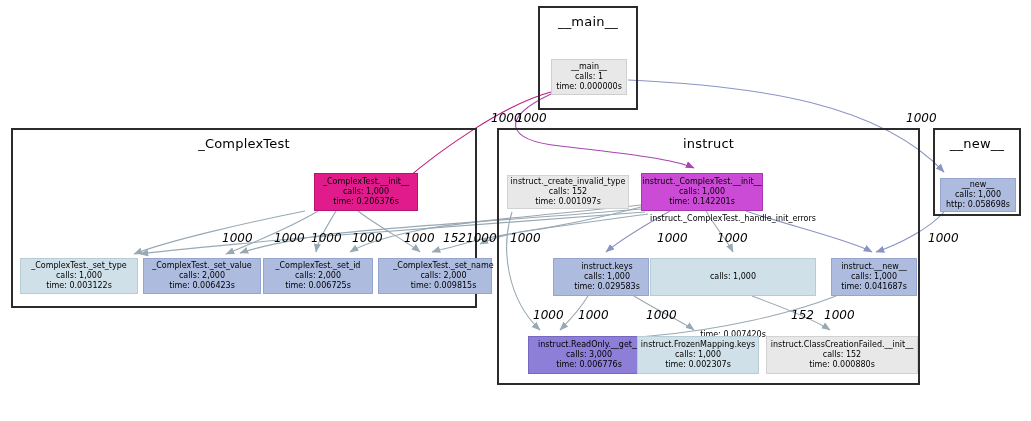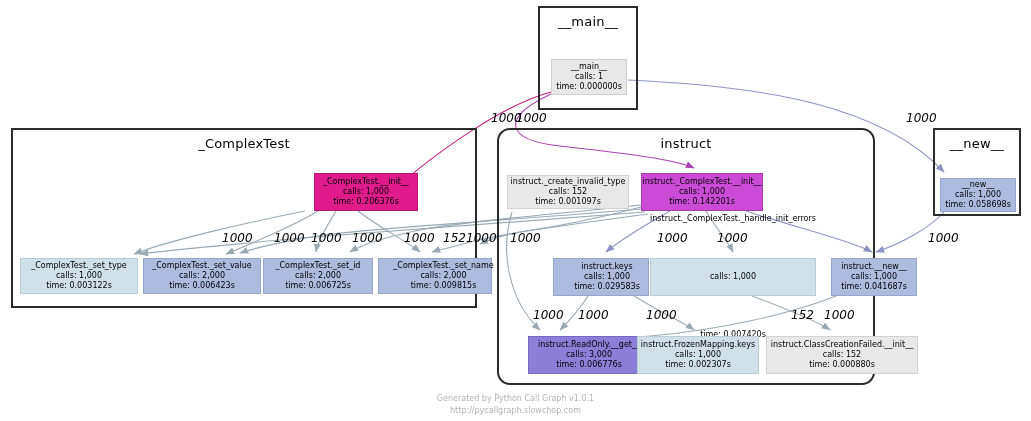--- a/index.html
+++ b/index.html
@@ -101,21 +101,21 @@
   </svg>
 
   <div class="cluster" style="left:538px;top:6px;width:100px;height:104px;">
     <div class="cluster-title">__main__</div>
   </div>
 
   <div class="cluster" style="left:11px;top:128px;width:466px;height:180px;">
     <div class="cluster-title">_ComplexTest</div>
   </div>
 
-  <div class="cluster" style="left:497px;top:128px;width:378px;height:257px;border-radius:13px;">
+  <div class="cluster" style="left:497px;top:128px;width:423px;height:257px;">
     <div class="cluster-title">instruct</div>
   </div>
 
   <div class="cluster" style="left:933px;top:128px;width:88px;height:88px;">
     <div class="cluster-title">__new__</div>
   </div>
 
   <div class="node" style="left:551px;top:59px;width:76px;height:36px;background:#e8e8e8;border-color:#cfcfcf;">
     <div class="nname">__main__</div>
     <div class="ncalls">calls: 1</div>
@@ -196,21 +196,21 @@
 
   <div class="node" style="left:766px;top:336px;width:152px;height:38px;background:#e8e8e8;border-color:#d2d2d2;">
     <div class="nname">instruct.ClassCreationFailed.__init__</div>
     <div class="ncalls">calls: 152</div>
     <div class="ntime">time: 0.000880s</div>
   </div>
 
   <div class="node" style="left:940px;top:178px;width:76px;height:34px;background:#adbbdf;border-color:#95a5cf;">
     <div class="nname">__new__</div>
     <div class="ncalls">calls: 1,000</div>
-    <div class="ntime">time: 0.058698s</div>
+    <div class="ntime">http: 0.058698s</div>
   </div>
 
   <div class="elabel" style="left:491px;top:111px;">1000</div>
   <div class="elabel" style="left:516px;top:111px;">1000</div>
   <div class="elabel" style="left:906px;top:111px;">1000</div>
 
   <div class="elabel" style="left:222px;top:231px;">1000</div>
   <div class="elabel" style="left:274px;top:231px;">1000</div>
   <div class="elabel" style="left:311px;top:231px;">1000</div>
   <div class="elabel" style="left:352px;top:231px;">1000</div>
@@ -222,18 +222,14 @@
   <div class="elabel" style="left:657px;top:231px;">1000</div>
   <div class="elabel" style="left:717px;top:231px;">1000</div>
   <div class="elabel" style="left:928px;top:231px;">1000</div>
 
   <div class="elabel" style="left:533px;top:308px;">1000</div>
   <div class="elabel" style="left:578px;top:308px;">1000</div>
   <div class="elabel" style="left:646px;top:308px;">1000</div>
   <div class="elabel" style="left:791px;top:308px;">152</div>
   <div class="elabel" style="left:824px;top:308px;">1000</div>
 
-  <div class="footer" style="top:393px;">
-    <div>Generated by Python Call Graph v1.0.1</div>
-    <div>http://pycallgraph.slowchop.com</div>
-  </div>
 
 </div>
 
 </body></html>

